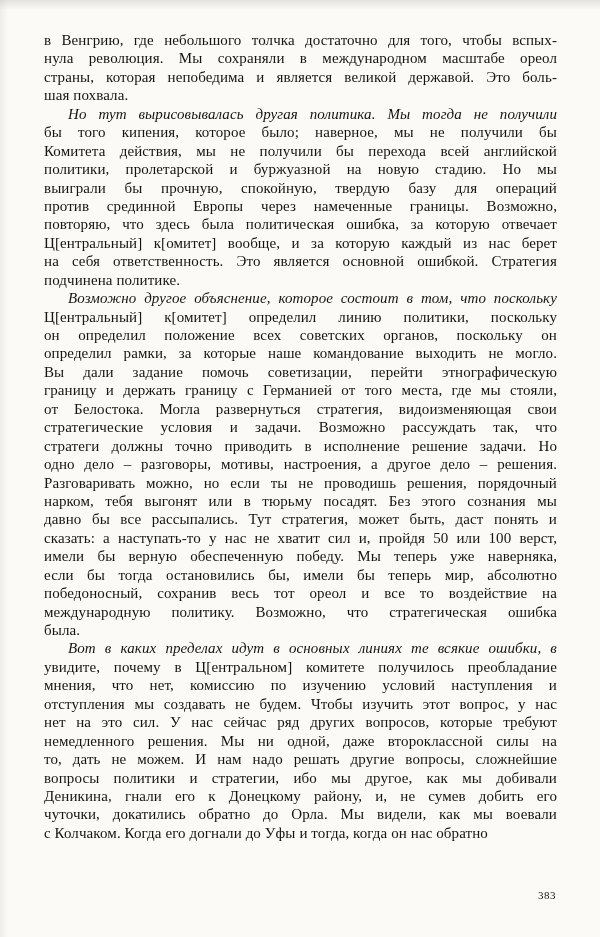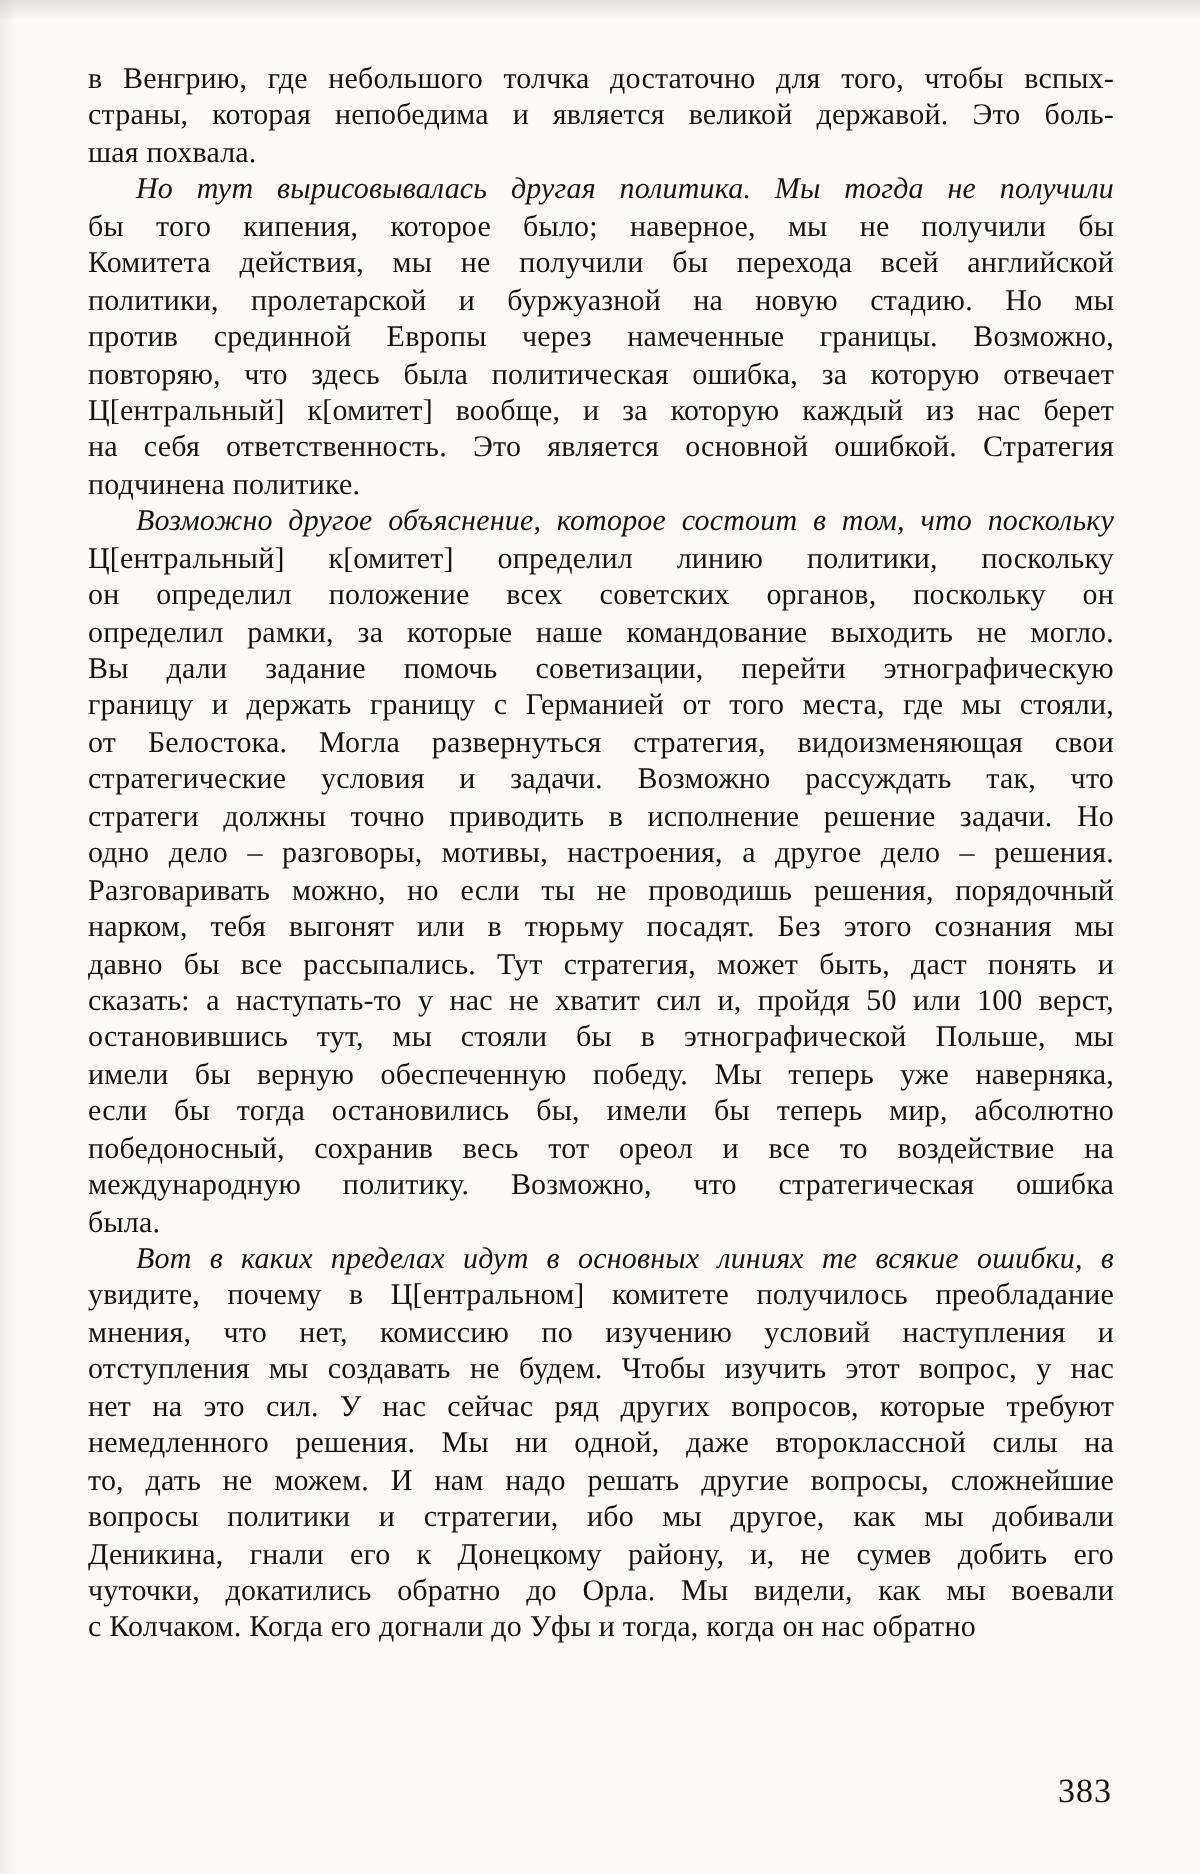--- a/index.html
+++ b/index.html
@@ -54,43 +54,45 @@
     text-align-last: justify;
   }
   .line.indent {
     text-indent: 24px;
     font-style: italic;
   }
   .page-number {
     position: absolute;
     top: 886px;
     right: 44px;
-    font-size: 17px;
+    font-size: 11px;
     line-height: 19px;
     letter-spacing: 0.5px;
   }
 </style>
 </head>
 <body>
 
 <div class="scan-edge-top"></div>
 <div class="scan-edge-left"></div>
 
 <div class="page">
   <div class="text-block">
       <div class="paragraph">
         <div class="line j">в Венгрию, где небольшого толчка достаточно для того, чтобы вспых-</div>
+        <div class="line j">нула революция. Мы сохраняли в международном масштабе ореол</div>
         <div class="line j">страны, которая непобедима и является великой державой. Это боль-</div>
         <div class="line">шая похвала.</div>
       </div>
       <div class="paragraph">
         <div class="line j indent">Но тут вырисовывалась другая политика. Мы тогда не получили</div>
         <div class="line j">бы того кипения, которое было; наверное, мы не получили бы</div>
         <div class="line j">Комитета действия, мы не получили бы перехода всей английской</div>
         <div class="line j">политики, пролетарской и буржуазной на новую стадию. Но мы</div>
+        <div class="line j">выиграли бы прочную, спокойную, твердую базу для операций</div>
         <div class="line j">против срединной Европы через намеченные границы. Возможно,</div>
         <div class="line j">повторяю, что здесь была политическая ошибка, за которую отвечает</div>
         <div class="line j">Ц[ентральный] к[омитет] вообще, и за которую каждый из нас берет</div>
         <div class="line j">на себя ответственность. Это является основной ошибкой. Стратегия</div>
         <div class="line">подчинена политике.</div>
       </div>
       <div class="paragraph">
         <div class="line j indent">Возможно другое объяснение, которое состоит в том, что поскольку</div>
         <div class="line j">Ц[ентральный] к[омитет] определил линию политики, поскольку</div>
         <div class="line j">он определил положение всех советских органов, поскольку он</div>
@@ -98,21 +100,20 @@
         <div class="line j">Вы дали задание помочь советизации, перейти этнографическую</div>
         <div class="line j">границу и держать границу с Германией от того места, где мы стояли,</div>
         <div class="line j">от Белостока. Могла развернуться стратегия, видоизменяющая свои</div>
         <div class="line j">стратегические условия и задачи. Возможно рассуждать так, что</div>
         <div class="line j">стратеги должны точно приводить в исполнение решение задачи. Но</div>
         <div class="line j">одно дело – разговоры, мотивы, настроения, а другое дело – решения.</div>
         <div class="line j">Разговаривать можно, но если ты не проводишь решения, порядочный</div>
         <div class="line j">нарком, тебя выгонят или в тюрьму посадят. Без этого сознания мы</div>
         <div class="line j">давно бы все рассыпались. Тут стратегия, может быть, даст понять и</div>
         <div class="line j">сказать: а наступать-то у нас не хватит сил и, пройдя 50 или 100 верст,</div>
-        <div class="line j">остановившись тут, мы стояли бы в этнографической Польше, мы</div>
         <div class="line j">имели бы верную обеспеченную победу. Мы теперь уже наверняка,</div>
         <div class="line j">если бы тогда остановились бы, имели бы теперь мир, абсолютно</div>
         <div class="line j">победоносный, сохранив весь тот ореол и все то воздействие на</div>
         <div class="line j">международную политику. Возможно, что стратегическая ошибка</div>
         <div class="line">была.</div>
       </div>
       <div class="paragraph">
         <div class="line j indent">Вот в каких пределах идут в основных линиях те всякие ошибки, в</div>
         <div class="line j">увидите, почему в Ц[ентральном] комитете получилось преобладание</div>
         <div class="line j">мнения, что нет, комиссию по изучению условий наступления и</div>

